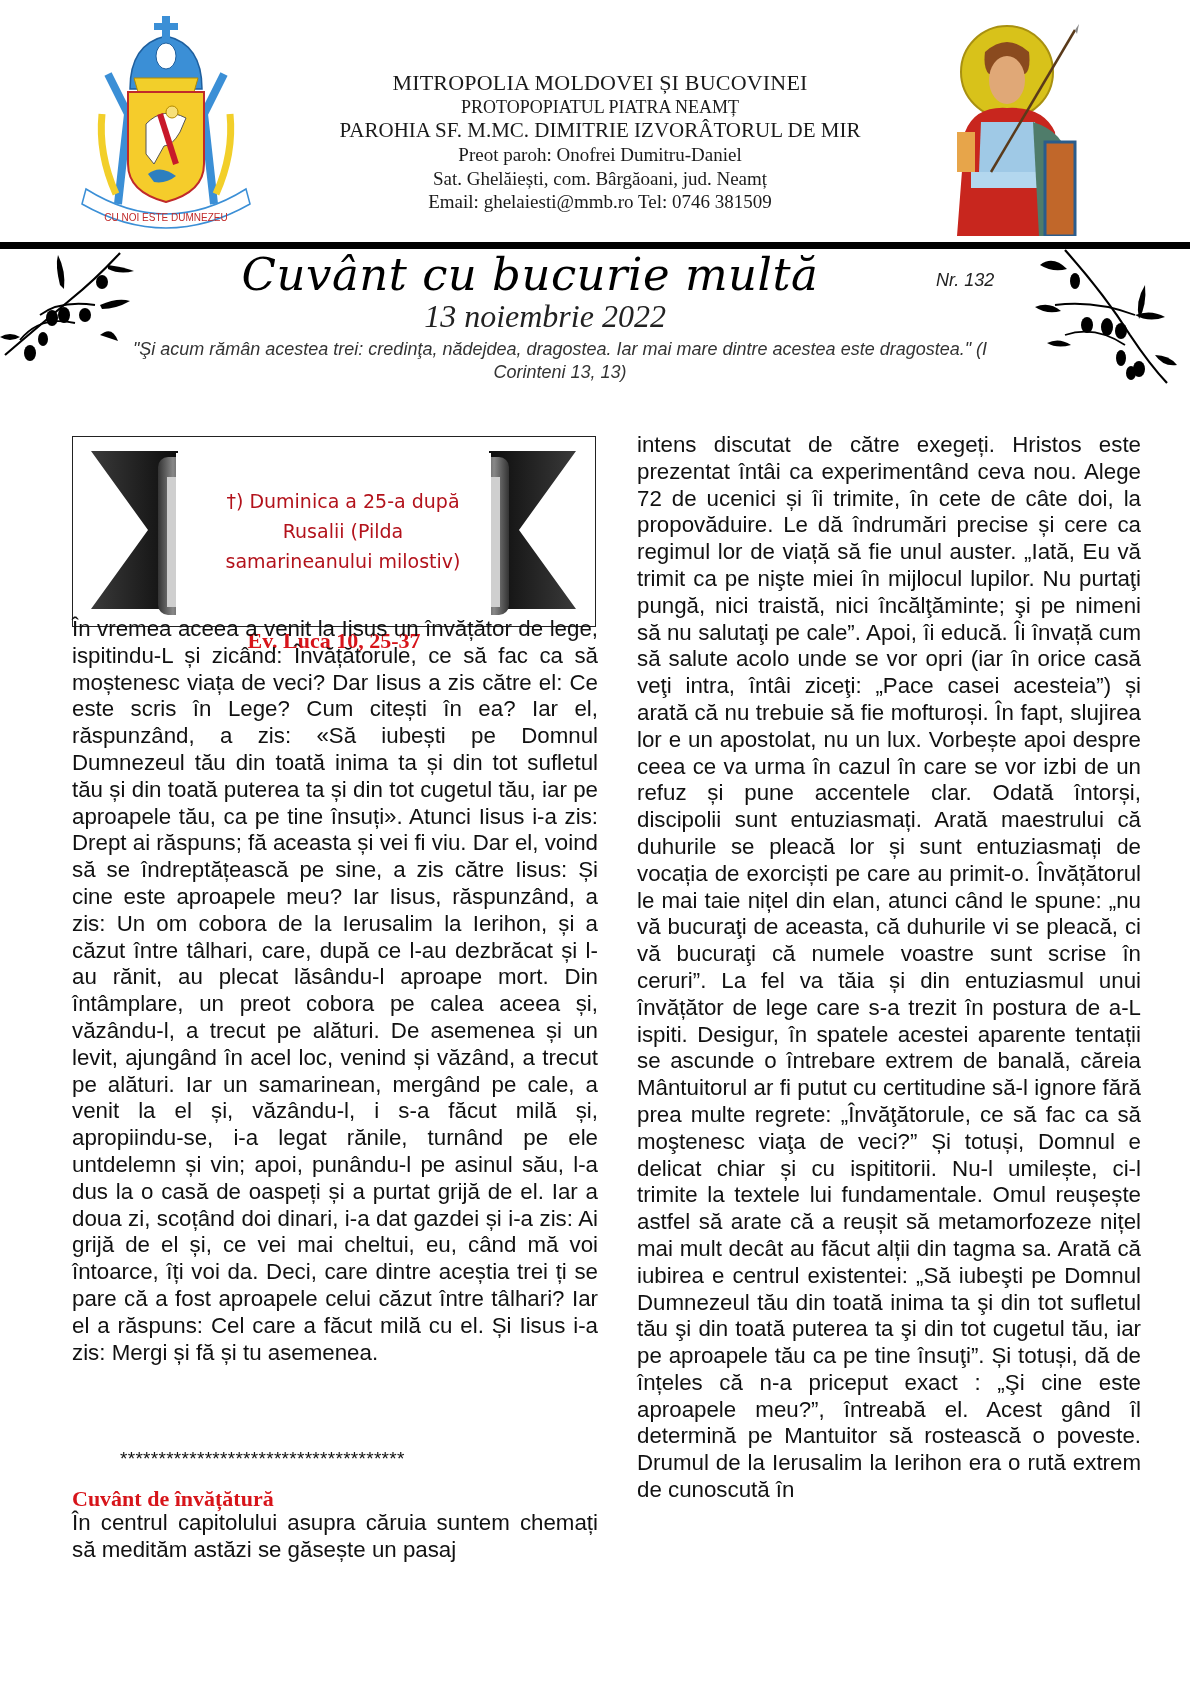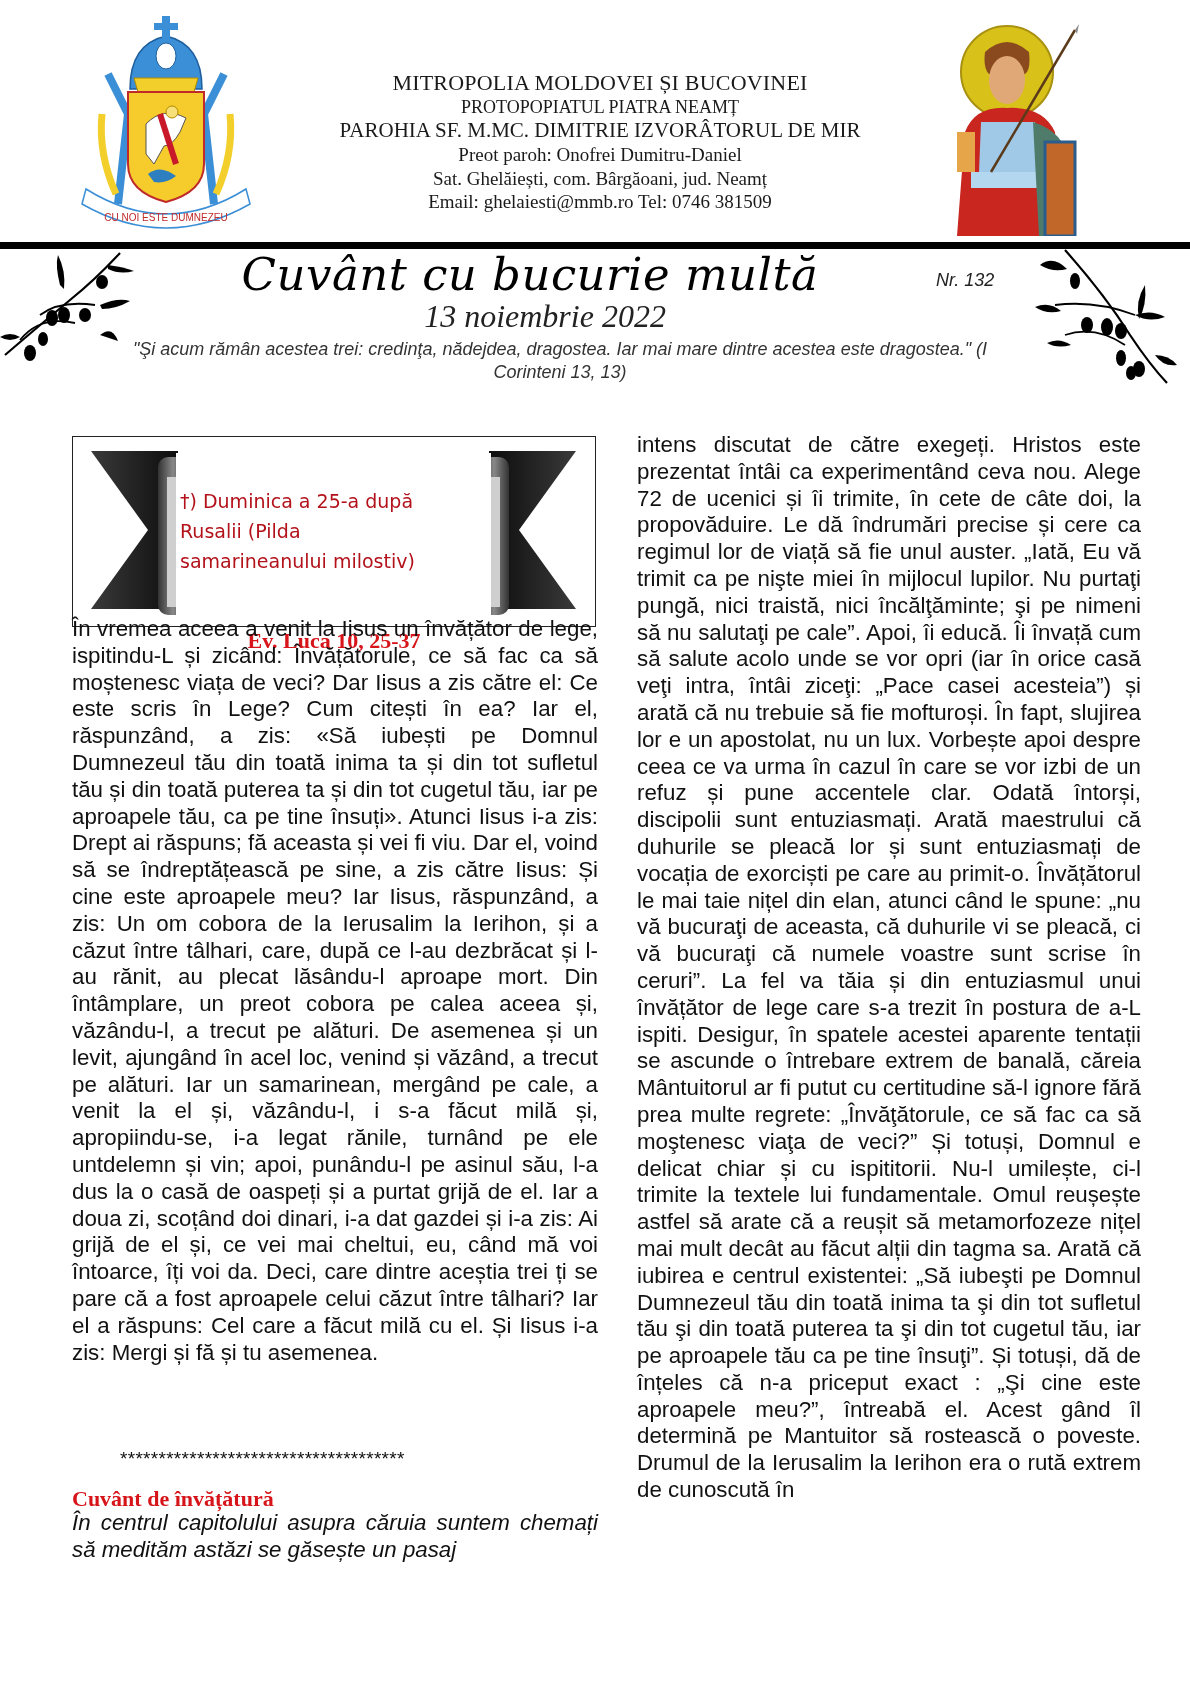--- a/index.html
+++ b/index.html
@@ -21,31 +21,31 @@
   #title { left:200px; top:247px; width:660px; text-align:center; font-family:"DejaVu Serif", serif; font-weight:normal; font-style:italic; font-size:45px; line-height:56px; color:#000; letter-spacing:0.5px; }
   #issue-no { left:936px; top:270px; font-family:"Liberation Sans", sans-serif; font-style:italic; font-size:18px; color:#222; }
   #date { left:300px; top:298px; width:490px; text-align:center; font-family:"Liberation Serif", serif; font-style:italic; font-size:32px; line-height:36px; color:#222; }
   #motto { left:120px; top:338px; width:880px; text-align:center; font-style:italic; font-size:18px; line-height:23px; color:#333; }
 
   #branch-left { left:0; top:245px; width:140px; height:120px; }
   #branch-right { left:1035px; top:245px; width:145px; height:140px; }
 
   
   #banner { left:72px; top:436px; width:524px; height:191px; border:1.5px solid #222; box-sizing:border-box; background:#fff; }
-  #banner-text { left:180px; top:486px; width:300px; text-align:left; color:#b3121b; font-family:"DejaVu Sans", sans-serif; font-size:19px; line-height:30px; }
+  #banner-text { left:193px; top:486px; width:300px; text-align:center; color:#b3121b; font-family:"DejaVu Sans", sans-serif; font-size:19px; line-height:30px; }
 
   .red-head { color:#d7141a; font-weight:bold; font-family:Liberation Serif, serif; }
   #gospel-ref { left:72px; top:628px; width:524px; text-align:center; font-size:22px; line-height:26px; }
 
   .col { font-size:22.3px; line-height:26.8px; text-align:justify; text-align-last:left; }
   .col p { margin:0; }
   #gospel-text { left:72px; top:616px; width:526px; }
   #stars { left:120px; top:1448px; font-size:19px; letter-spacing:0.3px; color:#111; }
   #sermon-head { left:72px; top:1486px; font-size:22px; line-height:26px; }
-  #sermon-text-left { left:72px; top:1510px; width:526px;font-style:italic; }
+  #sermon-text-left { left:72px; top:1510px; width:526px; }
   #sermon-text-right { left:621px; top:432px; width:504px;margin-left:16px; }
 </style>
 </head>
 <body>
 
 <div id="logo-left" class="abs">
   <svg width="196" height="218" viewBox="0 0 196 218">
 
     <path d="M62 75 Q62 30 98 22 Q134 30 134 75 Z" fill="#3b8fd6" stroke="#1e5f9e" stroke-width="1.5"></path>
     <rect x="94" y="2" width="8" height="26" fill="#3b8fd6"></rect>

